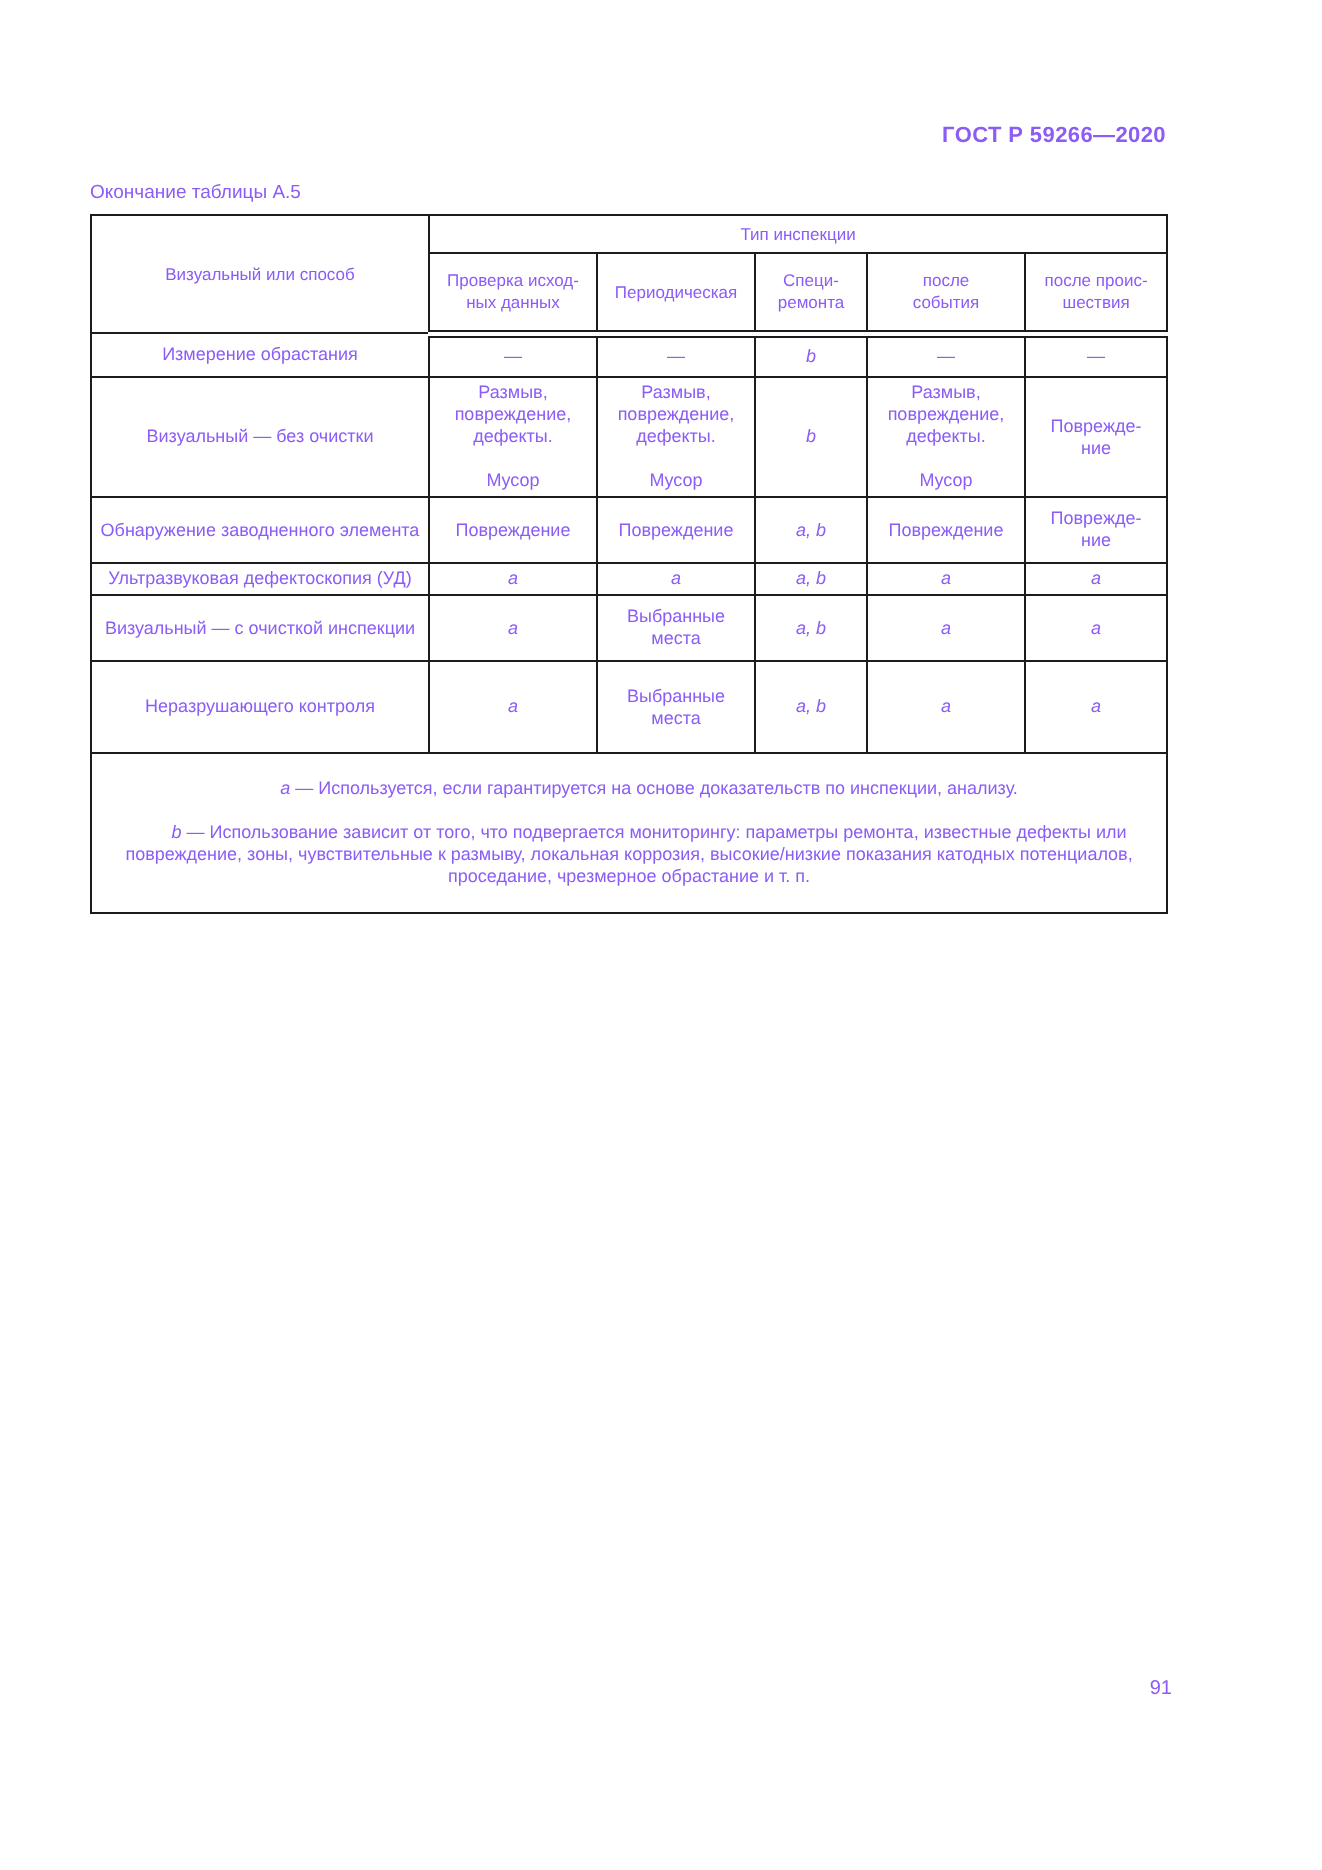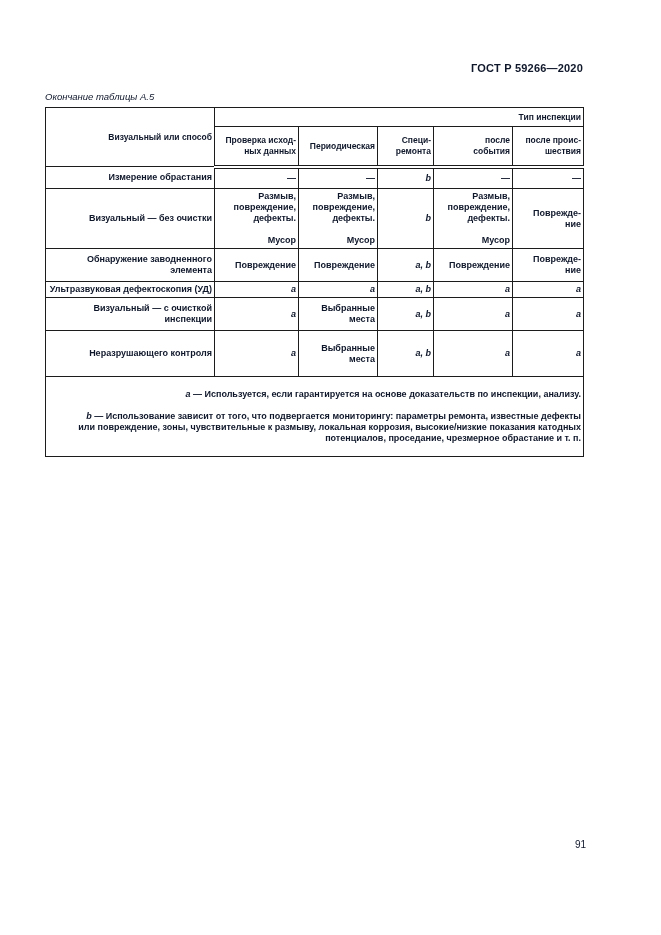--- a/index.html
+++ b/index.html
@@ -2,54 +2,53 @@
 <html><head>
 <meta charset="utf-8">
 <style>
   html, body { margin: 0; padding: 0; background: #e8e8e8; }
   .page {
     position: relative;
     width: 661px;
     height: 935px;
     background: #ffffff;
     font-family: "Liberation Sans", sans-serif;
-    color: #0f172a;
+    color: #8b5cf6;
     overflow: hidden;
   }
   .doc-header {
     position: absolute;
     top: 62px;
     right: 78px;
     font-size: 11px;
     font-weight: bold;
     letter-spacing: 0.2px;
   }
   .table-caption {
     position: absolute;
     top: 91px;
     left: 45px;
     font-size: 9.5px;
-    font-style: italic;
   }
   table.insp {
     position: absolute;
     top: 107px;
     left: 45px;
     width: 538px;
     border-collapse: collapse;
     table-layout: fixed;
   }
   table.insp th, table.insp td {
     border: 1px solid #1c1c1c;
     font-size: 9px;
-    font-weight: bold;
+    font-weight: normal;
     line-height: 11px;
     padding: 1px 2px;
     vertical-align: middle;
-    text-align: right;
+    text-align: center;
     white-space: pre-line;
     overflow: hidden;
   }
   table.insp th { font-size: 8.5px; line-height: 10.5px; }
   tr.head1 { height: 19px; }
   tr.head2 { height: 40px; }
   th.dbl, tr.head2 th { border-bottom: 4px double #1c1c1c; }
   tr.r0 { height: 22px; margin-top: 28px; }
   tr.r1 { height: 60px; }
   tr.r2 { height: 33px; }

